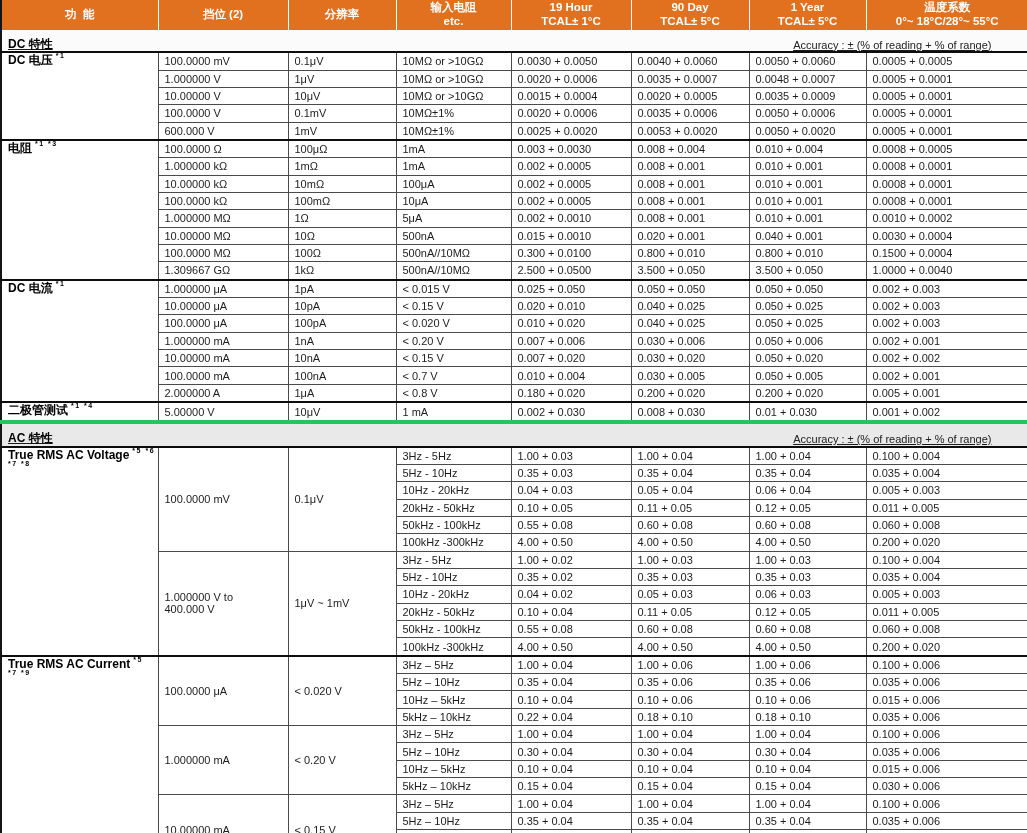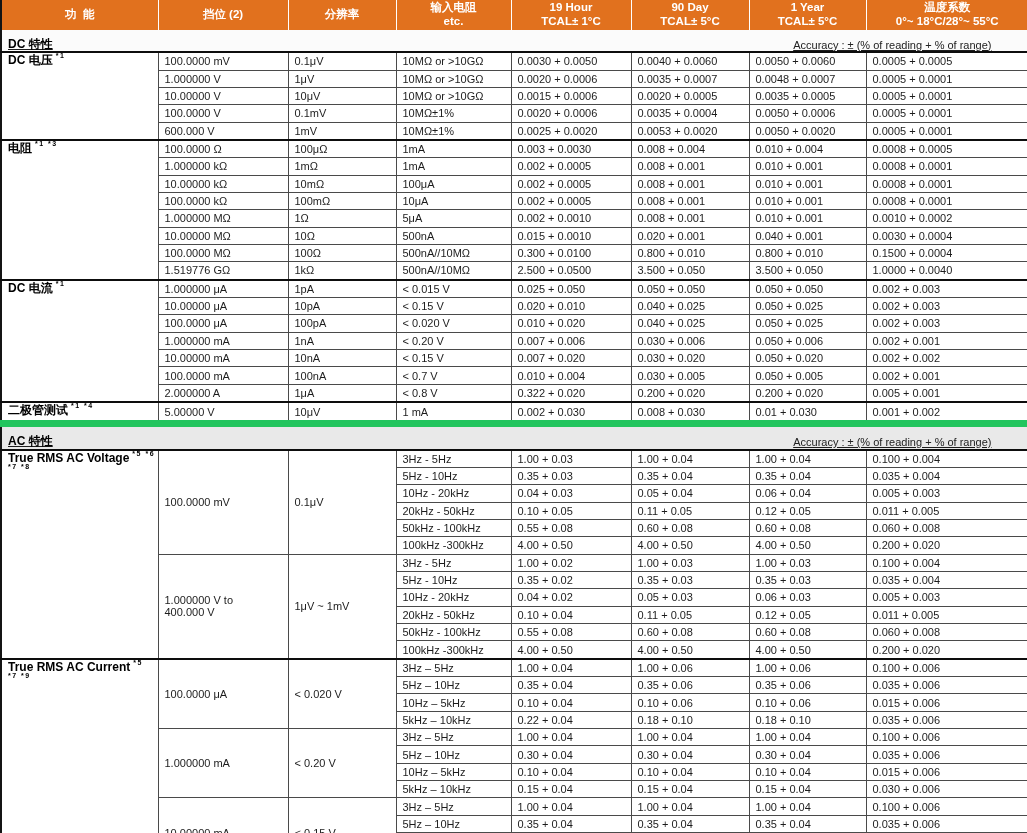--- a/index.html
+++ b/index.html
@@ -25,21 +25,21 @@
   }
   tr.sec td{border-top:2px solid #0d0d0d;}
   td.fn{
     vertical-align:top;padding-top:1px;white-space:normal;
     font-weight:bold;font-size:12px;color:#000;
   }
   .fns{font-size:7px;font-weight:bold;vertical-align:top;position:relative;top:-2px;margin-left:3px;letter-spacing:1.5px;}
   td.range{white-space:pre-line;}
   
   tr.band td{
-    height:13px;border-top:7px solid #22c55e;border-bottom:2px solid #0d0d0d;
+    height:13px;border-top:4px solid #22c55e;border-bottom:2px solid #0d0d0d;
     padding:0;background:#e9e9e9;
   }
   tr.band.dc td{background:#fbfbfb;border-top:none;}
   .bandwrap{display:flex;justify-content:space-between;align-items:center;padding:8px 36px 0 6px;text-decoration:underline;}
   .bandlabel{font-weight:bold;font-size:12px;color:#000;}
   .bandnote{font-size:11px;color:#222;}
 </style>
 </head>
 <body>
 
@@ -112,31 +112,31 @@
         <td>10MΩ or &gt;10GΩ</td>
         <td>0.0020 + 0.0006</td>
         <td>0.0035 + 0.0007</td>
         <td>0.0048 + 0.0007</td>
         <td>0.0005 + 0.0001</td>
       </tr>
       <tr>
         <td class="range">10.00000 V</td>
         <td>10μV</td>
         <td>10MΩ or &gt;10GΩ</td>
-        <td>0.0015 + 0.0006</td>
+        <td>0.0015 + 0.0004</td>
         <td>0.0020 + 0.0005</td>
-        <td>0.0035 + 0.0005</td>
+        <td>0.0035 + 0.0009</td>
         <td>0.0005 + 0.0001</td>
       </tr>
       <tr>
         <td class="range">100.0000 V</td>
         <td>0.1mV</td>
         <td>10MΩ±1%</td>
         <td>0.0020 + 0.0006</td>
-        <td>0.0035 + 0.0004</td>
+        <td>0.0035 + 0.0006</td>
         <td>0.0050 + 0.0006</td>
         <td>0.0005 + 0.0001</td>
       </tr>
       <tr>
         <td class="range">600.000 V</td>
         <td>1mV</td>
         <td>10MΩ±1%</td>
         <td>0.0025 + 0.0020</td>
         <td>0.0053 + 0.0020</td>
         <td>0.0050 + 0.0020</td>
@@ -200,21 +200,21 @@
       <tr>
         <td class="range">100.0000 MΩ</td>
         <td>100Ω</td>
         <td>500nA//10MΩ</td>
         <td>0.300 + 0.0100</td>
         <td>0.800 + 0.010</td>
         <td>0.800 + 0.010</td>
         <td>0.1500 + 0.0004</td>
       </tr>
       <tr>
-        <td class="range">1.519776 GΩ</td>
+        <td class="range">1.309667 GΩ</td>
         <td>1kΩ</td>
         <td>500nA//10MΩ</td>
         <td>2.500 + 0.0500</td>
         <td>3.500 + 0.050</td>
         <td>3.500 + 0.050</td>
         <td>1.0000 + 0.0040</td>
       </tr>
       <tr class="sec">
         <td rowspan="7" class="fn"><span>DC 电流</span><span class="fns">*1</span></td>
         <td class="range">1.000000 μA</td>
@@ -267,21 +267,21 @@
         <td>&lt; 0.7 V</td>
         <td>0.010 + 0.004</td>
         <td>0.030 + 0.005</td>
         <td>0.050 + 0.005</td>
         <td>0.002 + 0.001</td>
       </tr>
       <tr>
         <td class="range">2.000000 A</td>
         <td>1μA</td>
         <td>&lt; 0.8 V</td>
-        <td>0.322 + 0.020</td>
+        <td>0.180 + 0.020</td>
         <td>0.200 + 0.020</td>
         <td>0.200 + 0.020</td>
         <td>0.005 + 0.001</td>
       </tr>
       <tr class="sec">
         <td class="fn"><span>二极管测试</span><span class="fns">*1 *4</span></td>
         <td class="range">5.00000 V</td>
         <td>10μV</td>
         <td>1 mA</td>
         <td>0.002 + 0.030</td>

